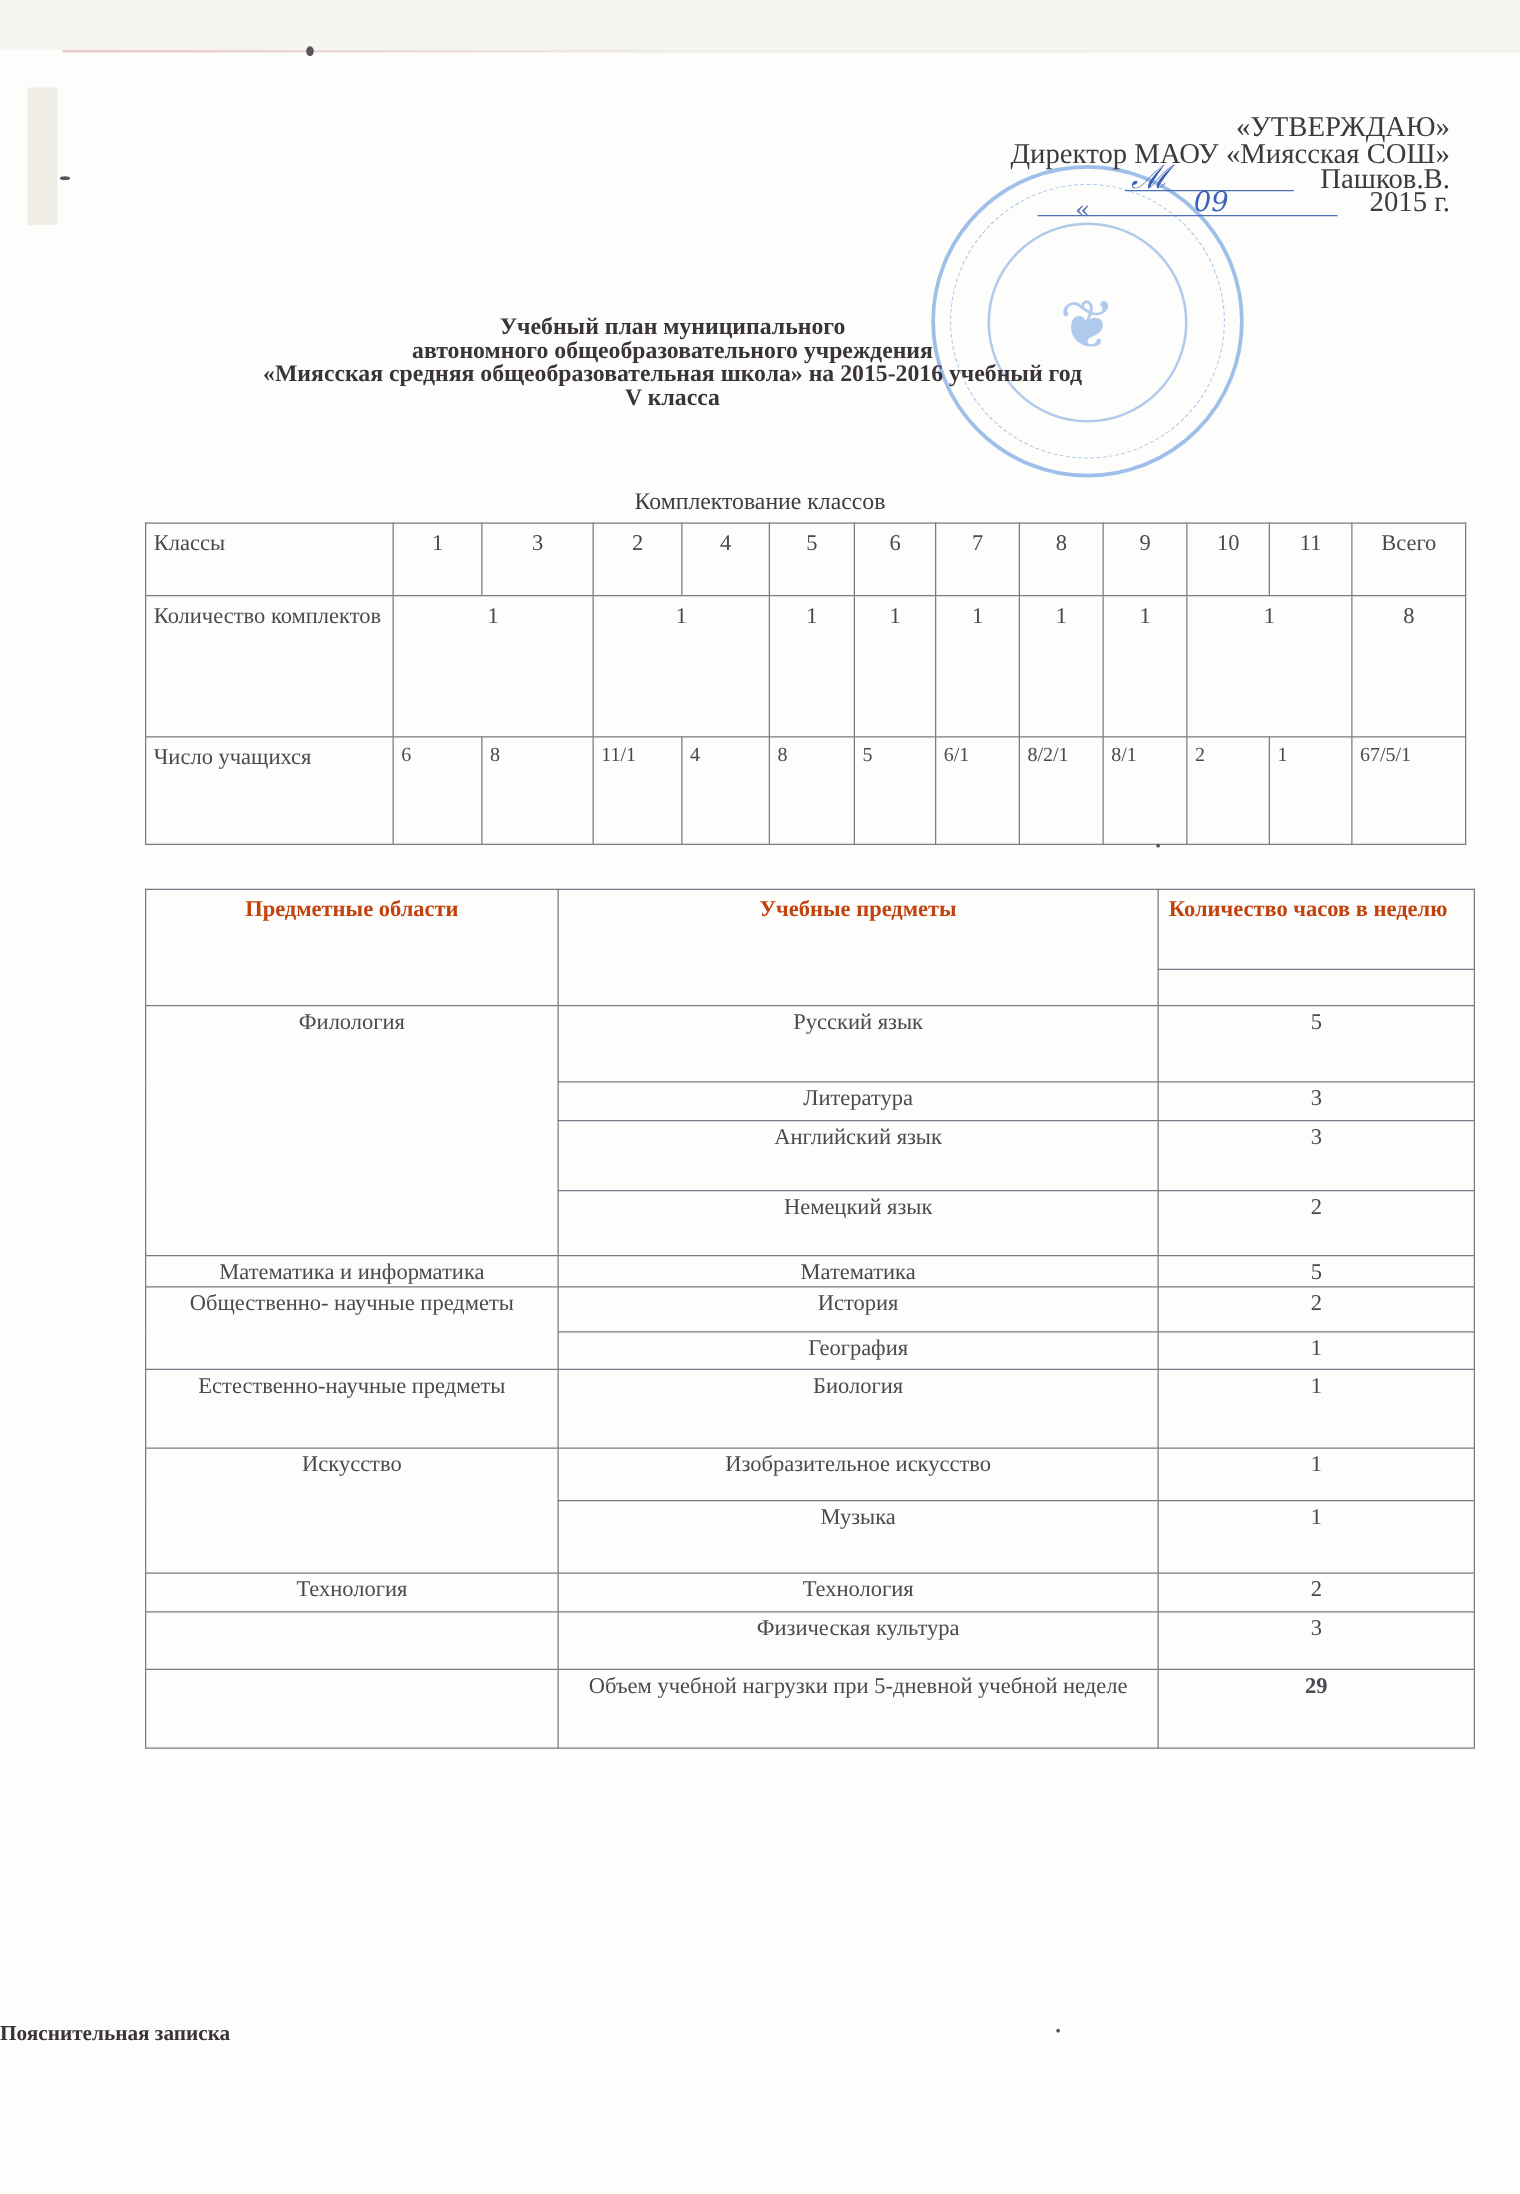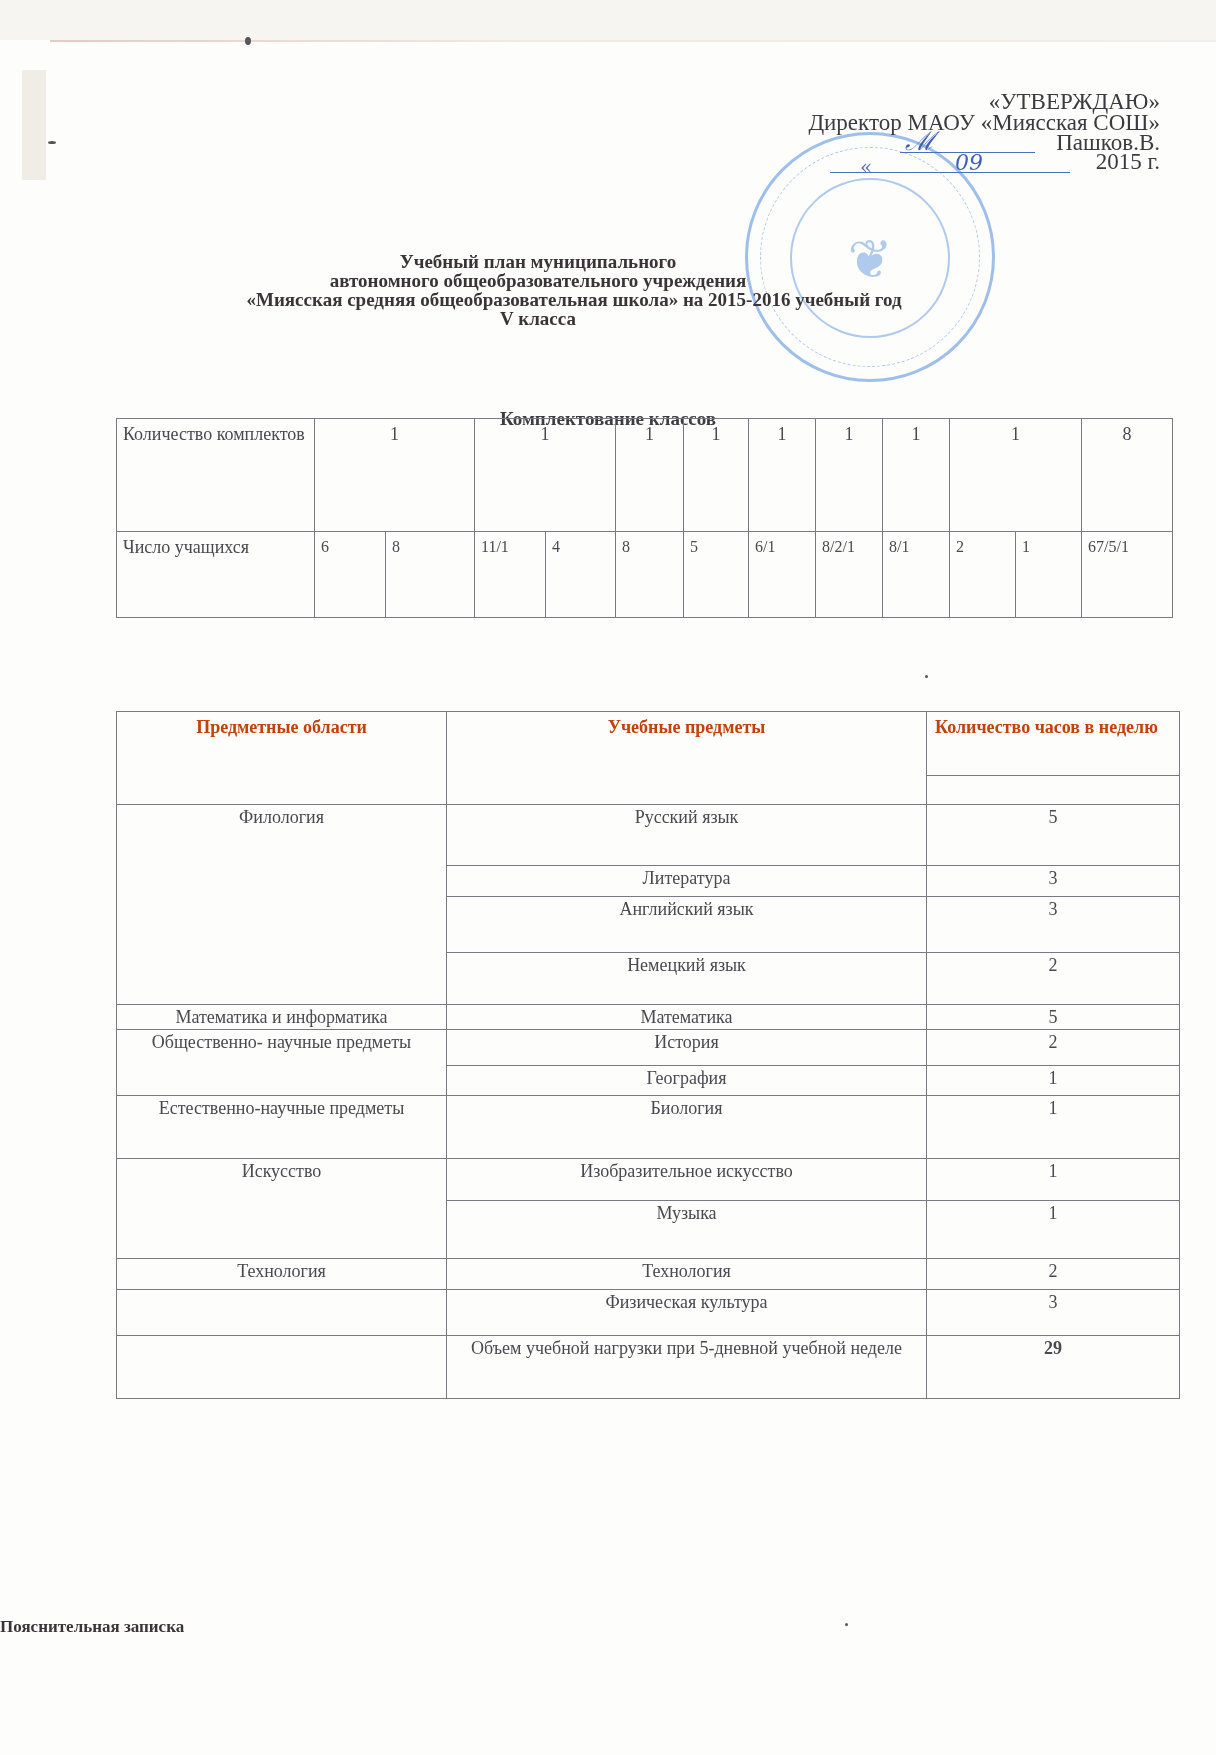--- a/index.html
+++ b/index.html
@@ -49,42 +49,57 @@
 <div class="abs signature" style="left:905px;top:122px;">ℳ</div>
 <div class="abs sig-line" style="left:900px;top:152px;width:135px;"></div>
 <div class="abs approve" style="top:132px;">Пашков.В.</div>
 <div class="abs signature" style="left:860px;top:155px;font-size:20px;font-style:normal;color:#5a70b0;">«</div>
 <div class="abs signature" style="left:955px;top:150px;font-size:22px;">09</div>
 <div class="abs sig-line" style="left:830px;top:172px;width:240px;"></div>
 <div class="abs approve" style="top:151px;">2015 г.</div>
 
 <div class="abs title" style="top:252px;">Учебный план муниципального</div>
 <div class="abs title" style="top:271px;">автономного общеобразовательного учреждения</div>
-<div class="abs title" style="top:290px;padding-left:36px;">«Миясская  средняя общеобразовательная школа» на 2015-2016 учебный год</div>
+<div class="abs title" style="top:290px;">«Миясская  средняя общеобразовательная школа» на 2015-2016 учебный год</div>
 <div class="abs title" style="top:309px;">V класса</div>
 
-<div class="abs subtitle" style="top:408px;font-weight:bold;">Комплектование классов</div>
+<div class="abs subtitle" style="top:391px;">Комплектование классов</div>
 
 <table class="t t1" style="left:116px;top:418px;width:1056px;">
   <colgroup>
     <col style="width:198px">
       <col style="width:71px">
       <col style="width:89px">
       <col style="width:71px">
     <col style="width:70px">
       <col style="width:68px">
       <col style="width:65px">
       <col style="width:67px">
     <col style="width:67px">
       <col style="width:67px">
       <col style="width:66px">
       <col style="width:66px">
     <col style="width:91px">
   </colgroup>
   <tbody>
+      <tr style="height:58px">
+    <td>Классы</td>
+    <td class="c">1</td>
+    <td class="c">3</td>
+    <td class="c">2</td>
+    <td class="c">4</td>
+    <td class="c">5</td>
+    <td class="c">6</td>
+    <td class="c">7</td>
+    <td class="c">8</td>
+    <td class="c">9</td>
+    <td class="c">10</td>
+    <td class="c">11</td>
+    <td class="c">Всего</td>
+  </tr>
   <tr style="height:113px">
     <td>Количество комплектов</td>
     <td class="c" colspan="2">1</td>
     <td class="c" colspan="2">1</td>
     <td class="c">1</td>
     <td class="c">1</td>
     <td class="c">1</td>
     <td class="c">1</td>
     <td class="c">1</td>
     <td class="c" colspan="2">1</td>

